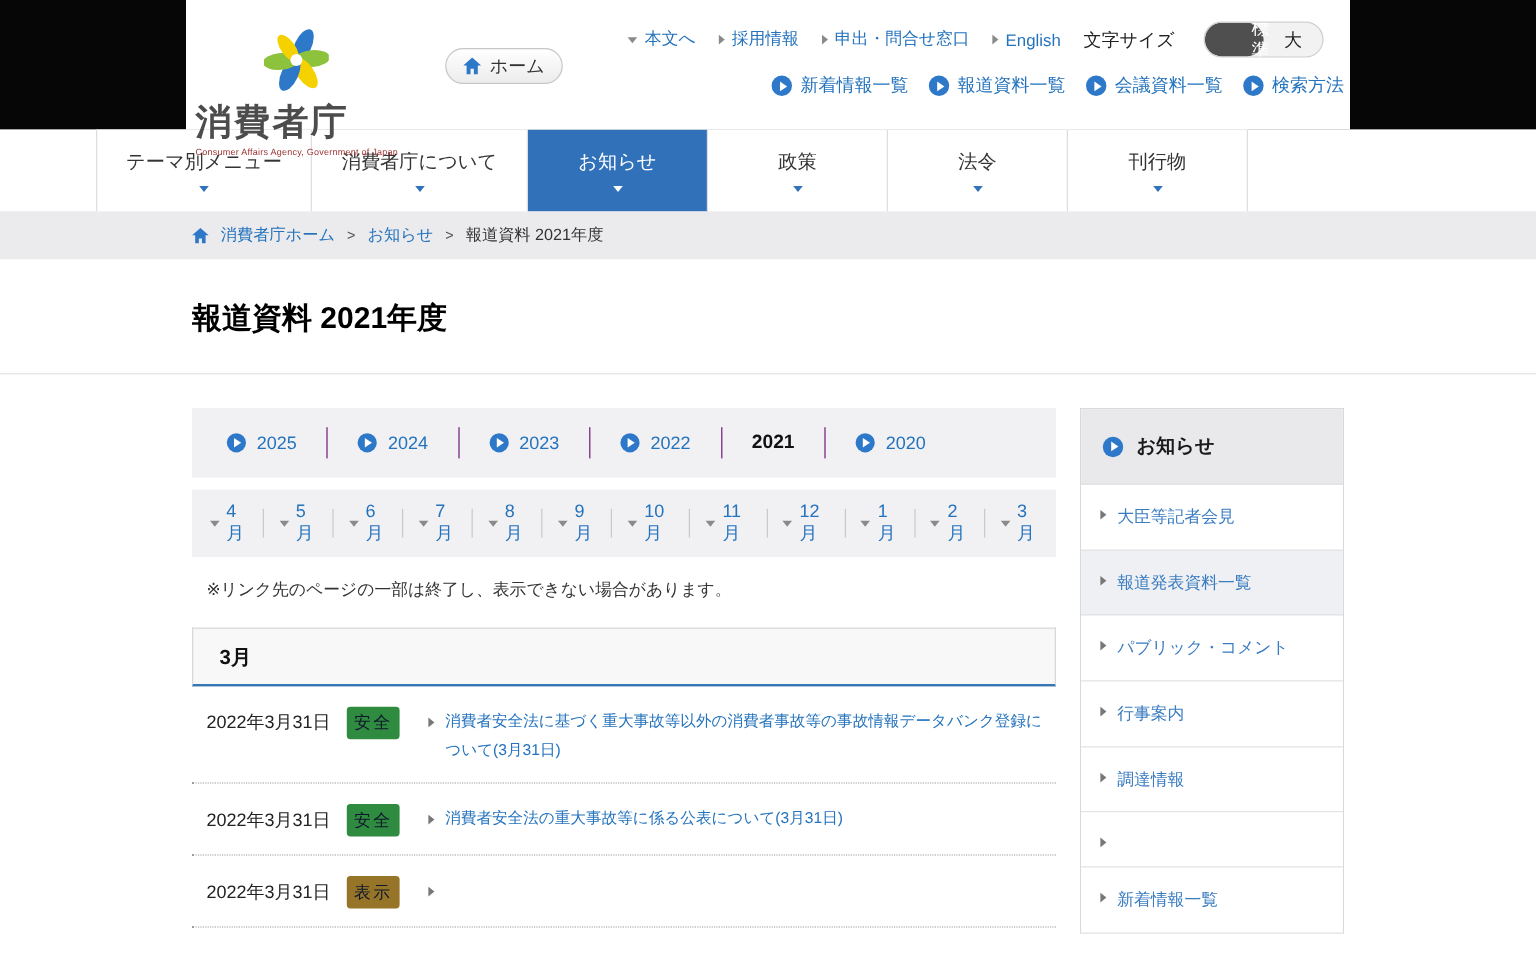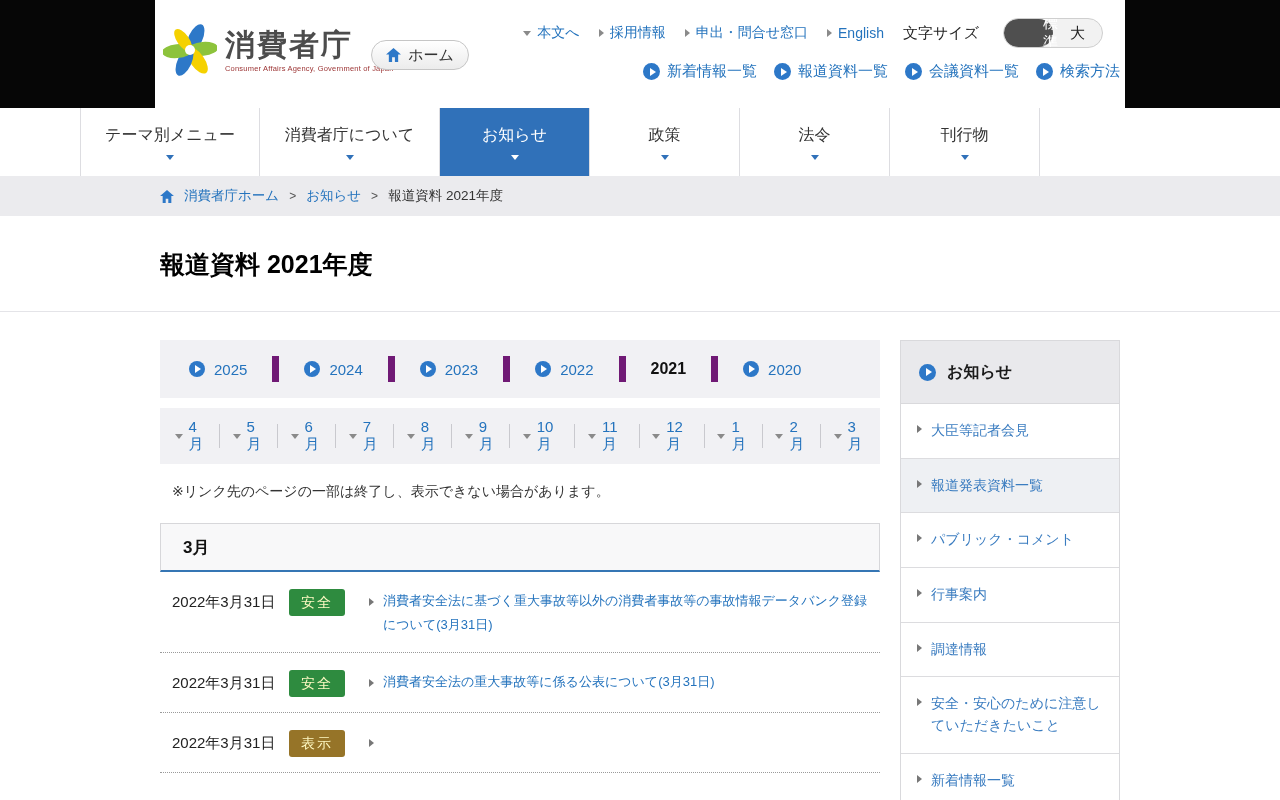--- a/index.html
+++ b/index.html
@@ -7,21 +7,21 @@
   body {
     font-family: "Liberation Sans", "DejaVu Sans", sans-serif;
     background:#ffffff; color:#222;
   }
   a { text-decoration:none; }
 
   
   .top-band { height:108px; background:#060606; }
   .container { width:970px; height:108px; margin:0 auto; background:#ffffff; position:relative; }
 
-  .brand { position:absolute; left:8px; top:22px; display:flex; align-items:center; gap:8px; }
+  .brand { position:absolute; left:8px; top:22px; display:flex; align-items:center; gap:8px;flex-direction:column; }
   .brand-text .brand-name { font-size:30px; font-weight:bold; color:#4c4c4c; letter-spacing:2px; line-height:1.1; }
   .brand-text .brand-sub { font-size:7.5px; color:#9c3434; margin-top:3px; letter-spacing:0.2px; }
 
   .home-btn { position:absolute; left:216px; top:40px; width:98px; height:30px;
     border:1px solid #c6c6c6; border-radius:16px;
     background:linear-gradient(#ffffff,#ececec);
     display:flex; align-items:center; justify-content:center; gap:7px;
     font-size:15px; color:#333; cursor:pointer; }
 
   .util-row { position:absolute; top:18px; right:22px; display:flex; align-items:center; gap:19px; }
@@ -76,41 +76,41 @@
   
   .title-band { height:96px; border-bottom:1px solid #e4e4e8; }
   .page-title { margin-left:160px; padding-top:32px; font-size:25px; font-weight:bold; color:#000; }
 
   
   .main { display:flex; width:960px; margin-left:160px; padding-top:28px; gap:20px; align-items:flex-start; }
   .content { width:720px; }
 
   .year-box { display:flex; align-items:center; height:58px; background:#f1f1f4; padding:0 4px; }
   .year-seg { display:flex; align-items:center; gap:9px; padding:0 25px; height:26px;
-    border-right:7px solid #701a75; cursor:pointer; }
+    border-right:1px solid #701a75; cursor:pointer; }
   .year-seg:last-child { border-right:none; }
   .year-seg .yr { font-size:15px; color:#2473bd; }
   .year-seg.current { cursor:default; }
   .year-seg.current .yr { color:#111; font-weight:bold; font-size:16px; }
 
   .month-box { display:flex; align-items:center; height:56px; background:#f1f1f4; margin-top:10px; padding:0 2px; }
   .month-seg { display:flex; align-items:center; gap:6px; padding:0 12.5px; height:24px;
     border-right:1px solid #c9c9ce; cursor:pointer; }
   .month-seg:last-child { border-right:none; }
   .month-seg .mo { font-size:15px; color:#2473bd; }
 
   .note { margin:19px 0 0 12px; font-size:14px; color:#333; }
 
   .section-head { margin-top:22px; background:#f8f8f9; border:1px solid #d7d7da;
     border-bottom:2px solid #3576b4; height:49px; display:flex; align-items:center;
     padding-left:22px; font-size:17px; font-weight:bold; color:#111; }
 
   .news-row { display:flex; align-items:flex-start; padding:17px 0 15px 12px; border-bottom:1px dotted #9a9a9a; }
   .news-date { width:117px; font-size:15px; color:#222; padding-top:4px; flex:0 0 auto; }
-  .news-tag { width:56px; height:27px; border-radius:3px; color:#fef9c3; font-size:14px;
+  .news-tag { width:44px; height:27px; border-radius:3px; color:#0f172a; font-size:14px;
     display:flex; align-items:center; justify-content:center; letter-spacing:2px;
     margin-right:24px; flex:0 0 auto; }
   .news-arrow { margin:9px 9px 0 0; border-left-color:#777; }
   .news-title { flex:1; font-size:13px; line-height:1.85; color:#2473bd; cursor:pointer; }
 
   
   .sidebar { width:220px; border:1px solid #d9d9dc; background:#fff; }
   .side-head { height:63px; background:#e9e9ec; border-bottom:1px solid #d9d9dc;
     display:flex; align-items:center; gap:11px; padding-left:18px;
     font-size:16px; font-weight:bold; color:#1a1a1a; }
@@ -393,21 +393,20 @@
     <div class="side-item">
       <i class="tri-r"></i>
       <span class="side-label">行事案内</span>
     </div>
     <div class="side-item">
       <i class="tri-r"></i>
       <span class="side-label">調達情報</span>
     </div>
     <div class="side-item">
       <i class="tri-r"></i>
-      <span class="side-label">安全・安心のために注意していただきたいこと</span>
     </div>
     <div class="side-item">
       <i class="tri-r"></i>
       <span class="side-label">新着情報一覧</span>
     </div>
 
   </div>
 </div>
 
 </body></html>

